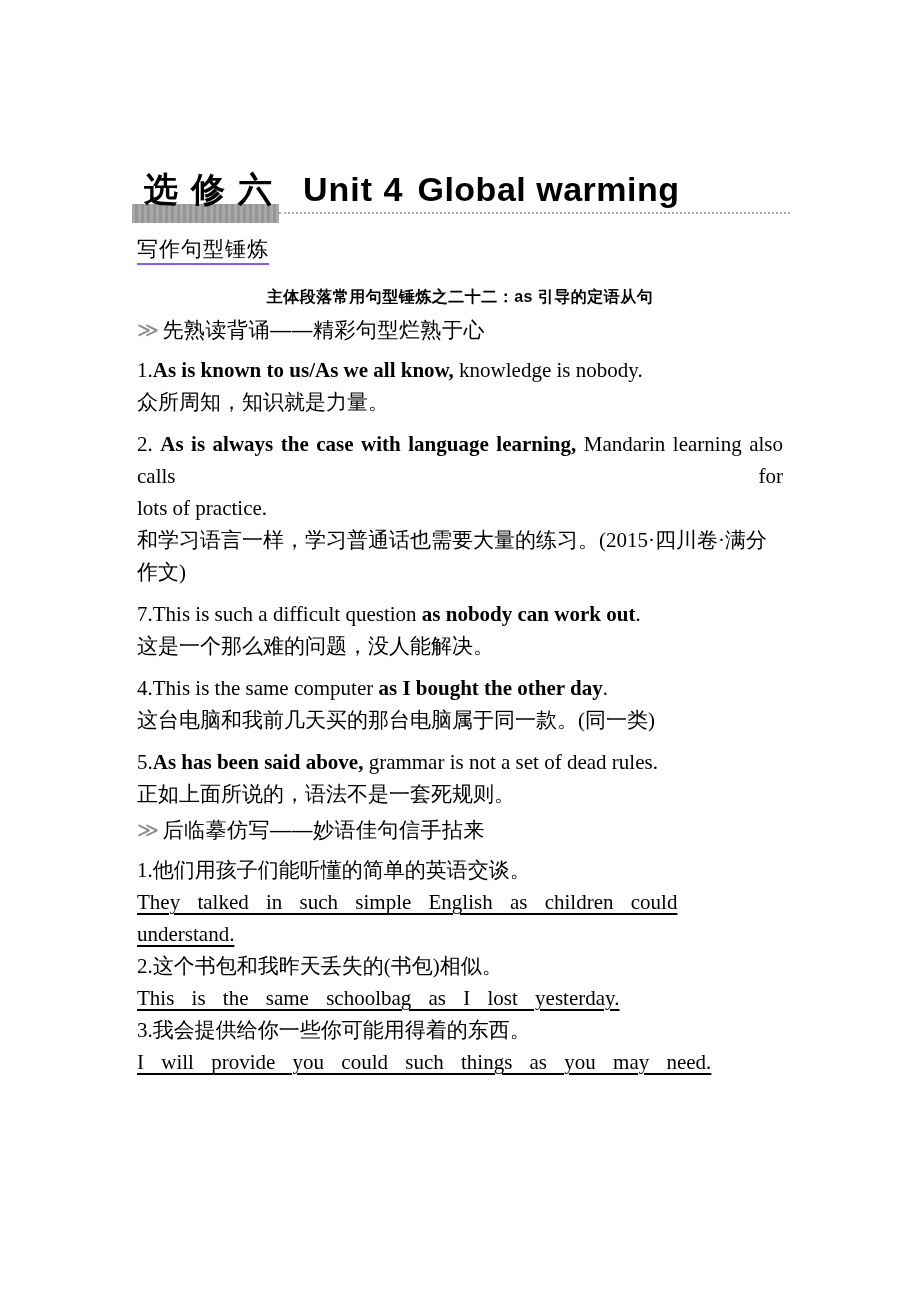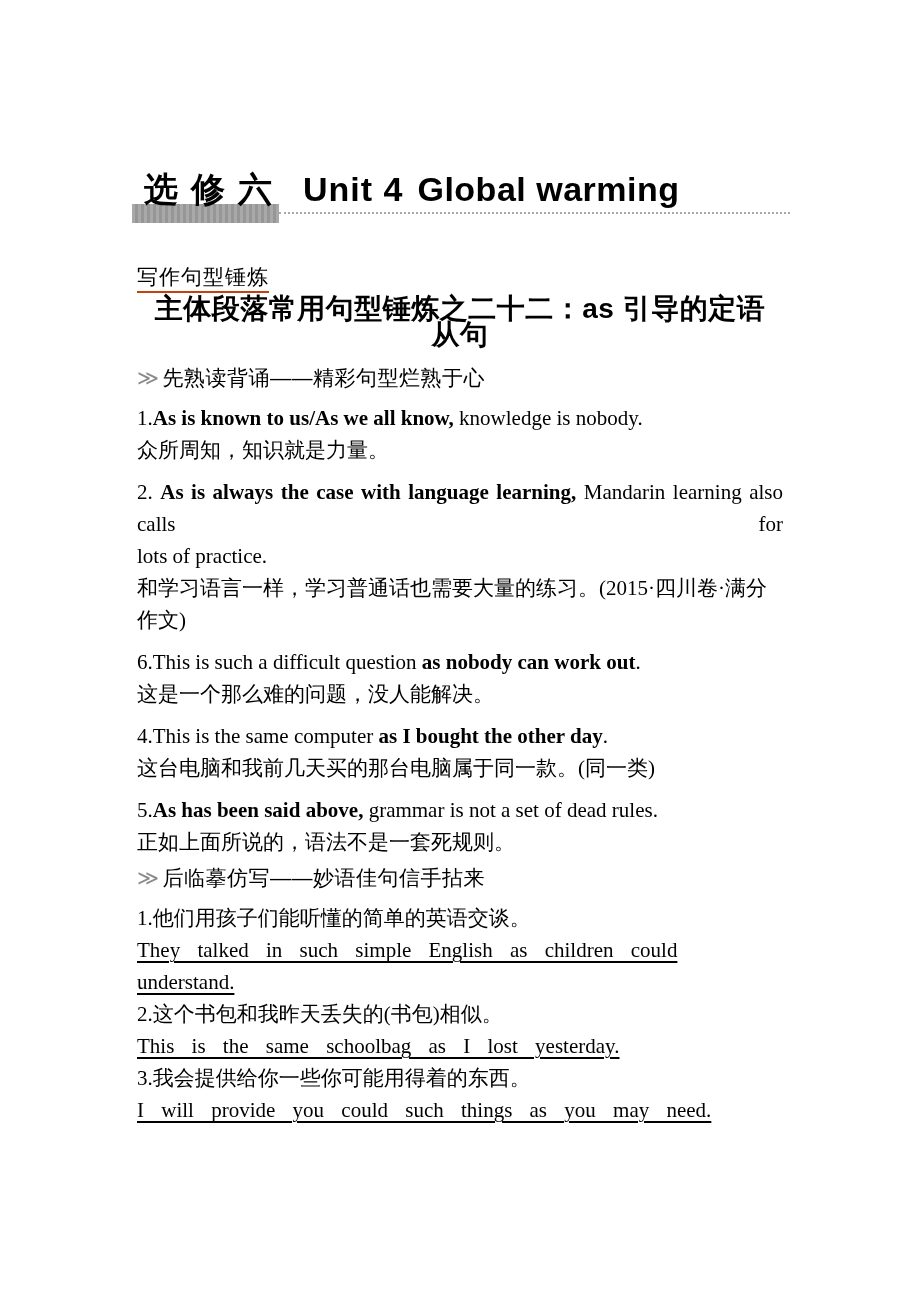--- a/index.html
+++ b/index.html
@@ -50,37 +50,36 @@
   }
 
   
   .tab {
     position: absolute;
     left: 137px;
     top: 237px;
     font-size: 21px;
     line-height: 24px;
     padding-bottom: 2px;
-    border-bottom: 2px solid #c2410c;
+    border-bottom: 2px solid #8b5cf6;
     letter-spacing: 1px;
-    margin-top: 28px;
   }
 
   
   .content {
     position: absolute;
     left: 137px;
     top: 280px;
     width: 646px;
   }
   .main-heading {
-    margin: 16px;
+    margin: 4px;
     text-align: center;
     font-family: "Liberation Sans", "DejaVu Sans", sans-serif;
-    font-size: 28px;
+    font-size: 16px;
     font-weight: 700;
     line-height: 26px;
     letter-spacing: 0.5px;
   }
   .sub-heading {
     margin-top: 6px;
     font-family: "Liberation Sans", "DejaVu Sans", sans-serif;
     font-size: 21px;
     line-height: 27px;
     letter-spacing: 0.5px;
@@ -125,21 +124,21 @@
 
     <div class="sub-heading"><span class="chevrons">≫</span><span>先熟读背诵——精彩句型烂熟于心</span></div>
 
     <p class="item"><span>1.</span><b>As is known to us/As we all know,</b><span> knowledge is nobody.</span></p>
     <p>众所周知，知识就是力量。</p>
 
     <p class="item justify-line"><span>2. </span><b>As is always the case with language learning,</b><span> Mandarin learning also calls for</span></p>
     <p>lots of practice.</p>
     <p>和学习语言一样，学习普通话也需要大量的练习。(2015·四川卷·满分作文)</p>
 
-    <p class="item"><span>6.This is such a difficult question </span><b>as nobody can work out</b><span>.</span></p>
+    <p class="item"><span>7.This is such a difficult question </span><b>as nobody can work out</b><span>.</span></p>
     <p>这是一个那么难的问题，没人能解决。</p>
 
     <p class="item"><span>4.This is the same computer </span><b>as I bought the other day</b><span>.</span></p>
     <p>这台电脑和我前几天买的那台电脑属于同一款。(同一类)</p>
 
     <p class="item"><span>5.</span><b>As has been said above,</b><span> grammar is not a set of dead rules.</span></p>
     <p>正如上面所说的，语法不是一套死规则。</p>
 
     <div class="sub-heading"><span class="chevrons">≫</span><span>后临摹仿写——妙语佳句信手拈来</span></div>
 

